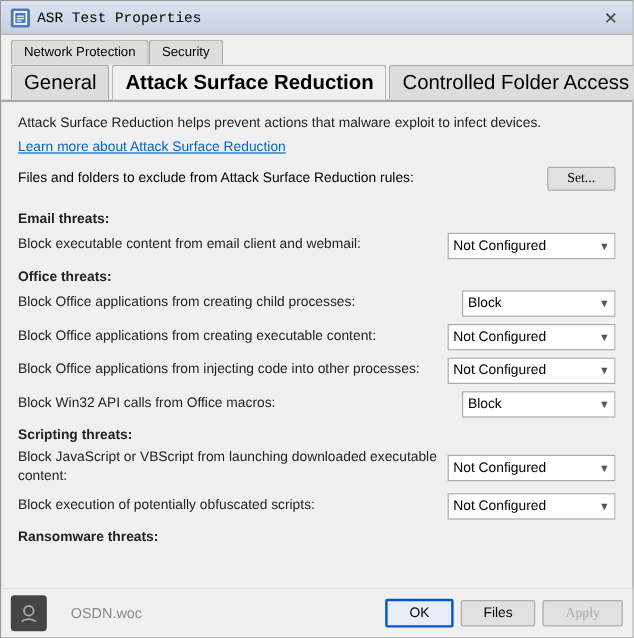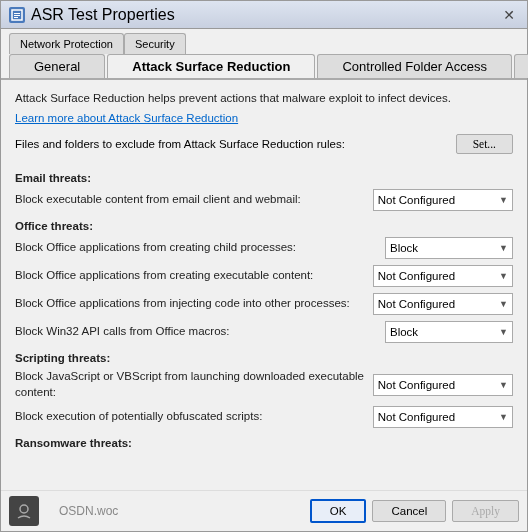--- a/index.html
+++ b/index.html
@@ -37,22 +37,23 @@
       background: #4a7abc;
       border-radius: 2px;
       display: flex;
       align-items: center;
       justify-content: center;
       color: white;
       font-size: 9px;
     }
     .title-text {
       flex: 1;
-      font-size: 16px;
+      font-size: 12px;
       color: #000;
+      font-family: Liberation Mono, monospace;
     }
     .title-close {
       width: 20px;
       height: 20px;
       display: flex;
       align-items: center;
       justify-content: center;
       cursor: pointer;
       font-size: 14px;
       color: #444;
@@ -73,26 +74,26 @@
       border-radius: 3px 3px 0 0;
     }
     .tab-row-bottom {
       display: flex;
       padding: 0 8px;
       background: #f0f0f0;
       gap: 2px;
       border-bottom: 2px solid #aaa;
     }
     .tab-bottom {
-      padding: 4px 24px;
+      padding: 4px 10px;
       background: #ddd;
       border: 1px solid #aaa;
       border-bottom: none;
       cursor: pointer;
-      font-size: 13px;
+      font-size: 17px;
       border-radius: 3px 3px 0 0;
       white-space: nowrap;
     }
     .tab-bottom.active {
       background: #f0f0f0;
       font-weight: 600;
     }
     .content-area {
       flex: 1;
       padding: 10px 14px;
@@ -332,17 +333,17 @@
       <div class="taskbar-icon">
         <svg width="18" height="18" viewBox="0 0 18 18">
           <circle cx="9" cy="7" r="4" fill="none" stroke="#aaa" stroke-width="1.5"></circle>
           <path d="M3 16 Q9 12 15 16" fill="none" stroke="#aaa" stroke-width="1.5"></path>
         </svg>
       </div>
       <span style="font-size:12px; color:#888; margin-left:20px;">OSDN.woc</span>
     </div>
     <div class="footer" style="border-top:none; padding: 4px 0;">
       <button class="footer-btn ok">OK</button>
-      <button class="footer-btn">Cancel</button>
+      <button class="footer-btn">Files</button>
       <button class="footer-btn apply">Apply</button>
     </div>
   </div>
 </div>
 
 </body></html>

